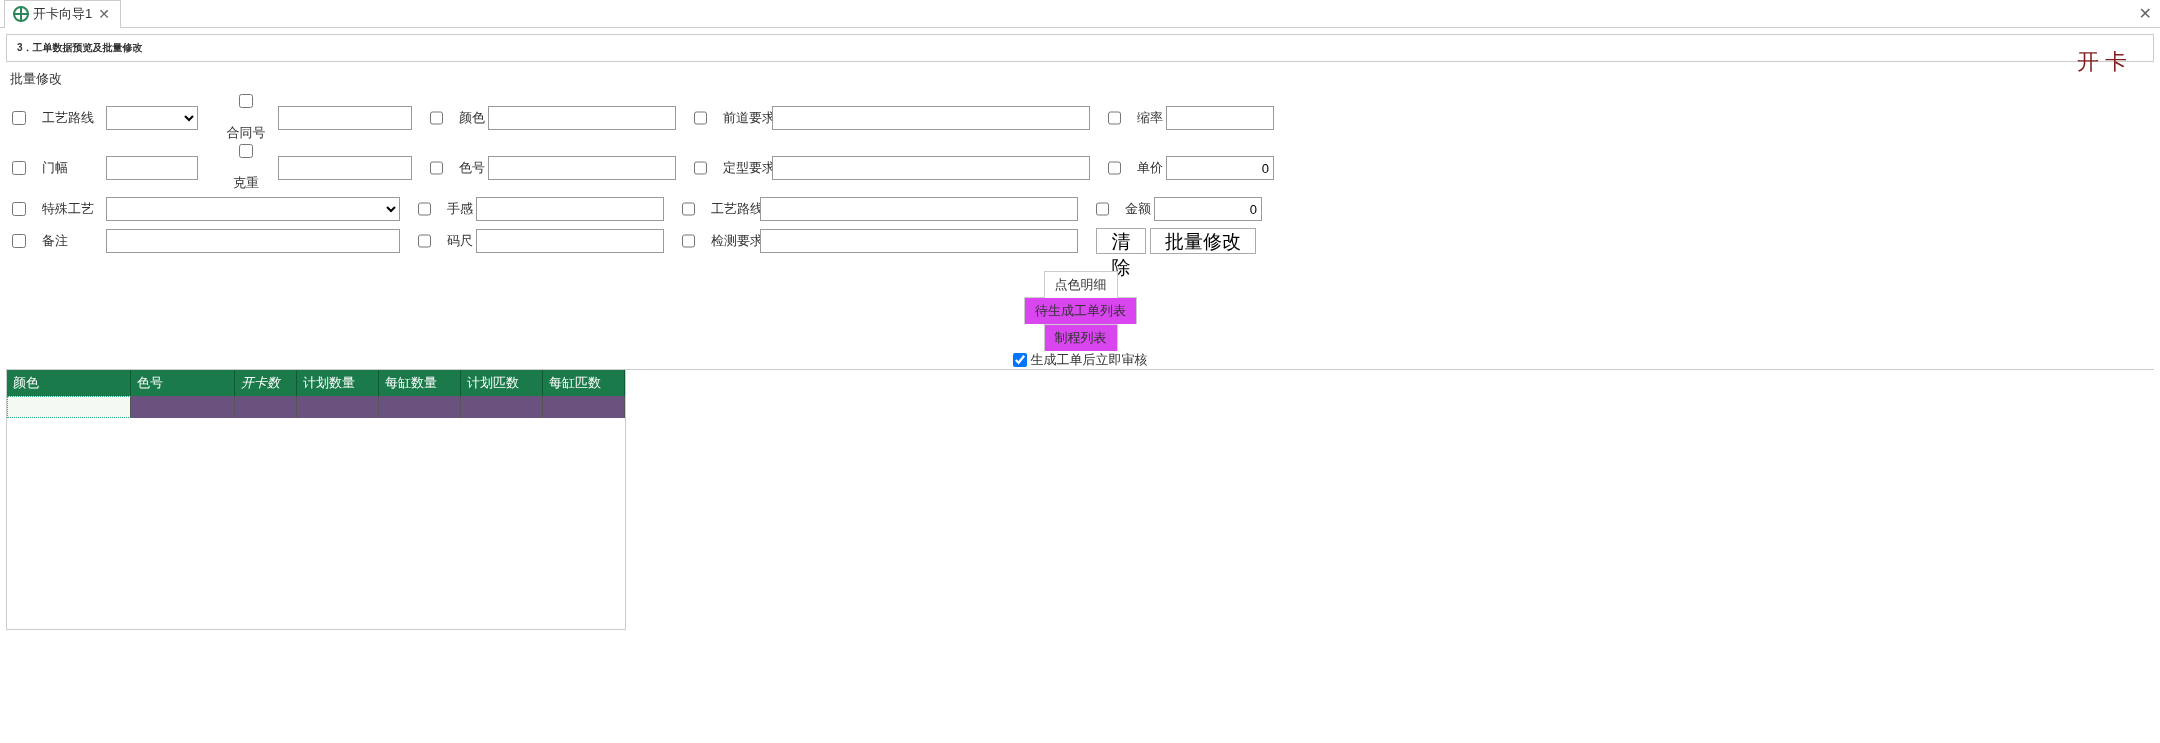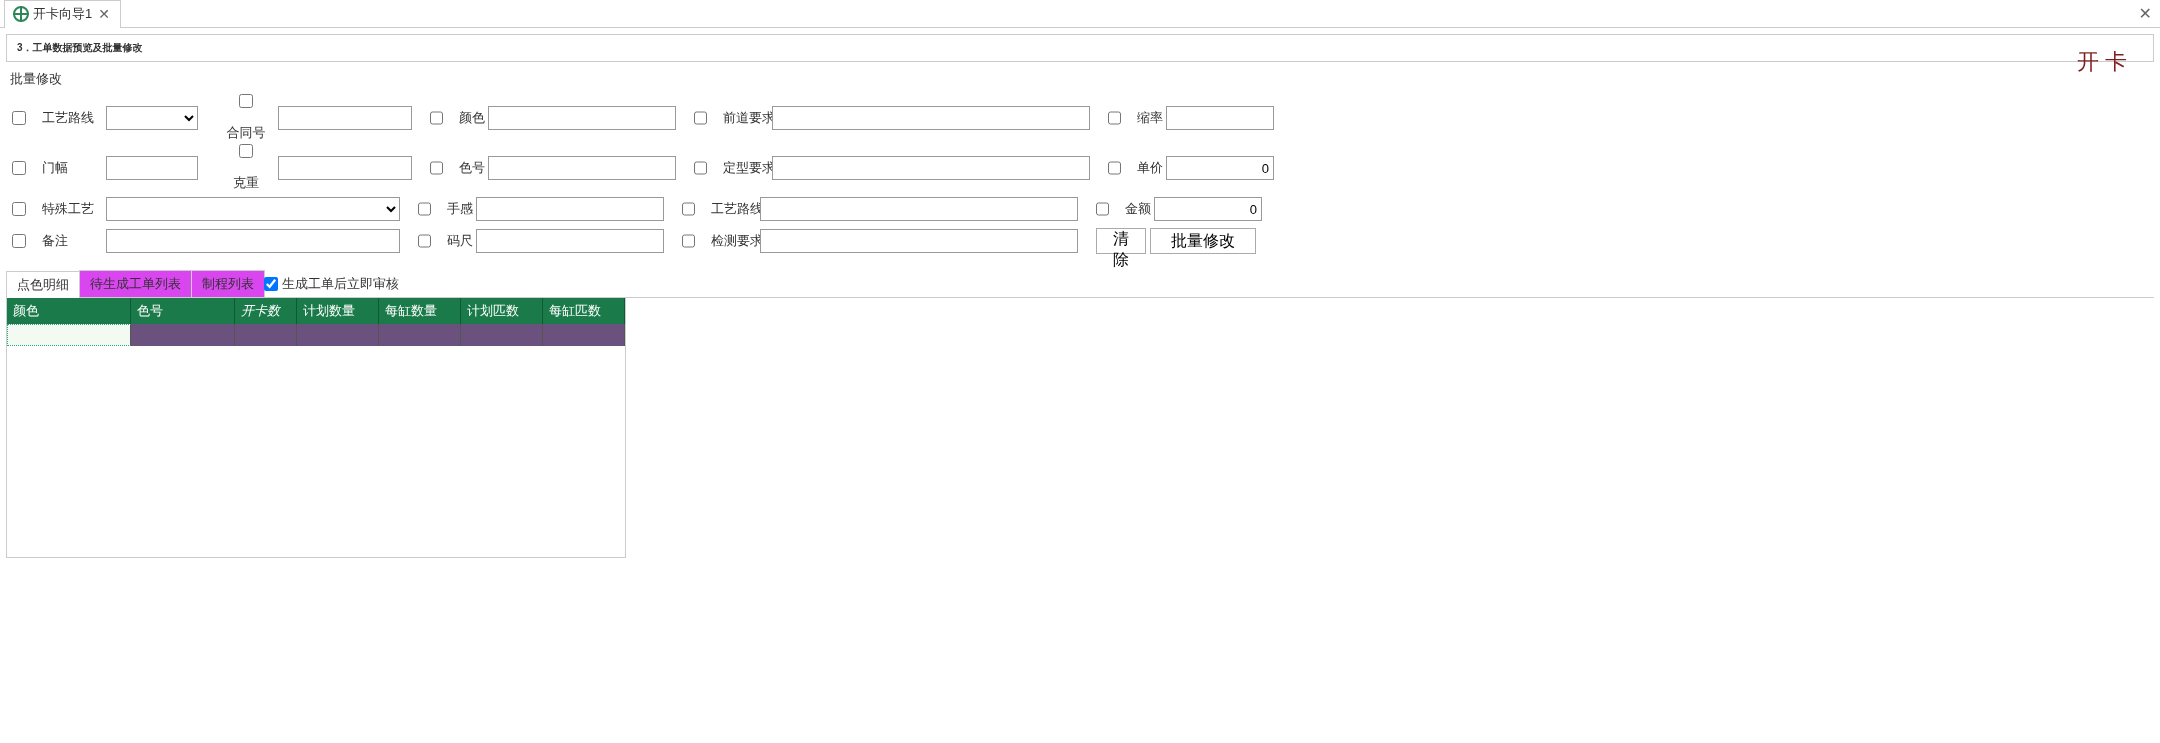--- a/index.html
+++ b/index.html
@@ -134,21 +134,21 @@
       text-align: right;
     }
     select.txt-input {
       padding: 0 2px;
     }
     .btn {
       border: 1px solid #aaa;
       background: #fff;
       height: 26px;
       padding: 0 10px;
-      font-size: 16px;
+      font-size: 19px;
       cursor: pointer;
     }
     .col-a { width: 90px; }
     .col-a-input { width: 92px; }
     .col-a-select { width: 294px; }
     .gap-a { width: 12px; }
     .col-b { width: 56px; flex-direction: column; }
     .col-b-input { width: 134px; }
     .gap-b { width: 10px; }
     .col-c { width: 54px; }
@@ -160,20 +160,21 @@
     .col-e { width: 54px; }
     .col-e-input { width: 108px; }
     .btn-clear { width: 50px; }
     .btn-batch { width: 106px; }
 
     .tabs-row {
       display: flex;
       align-items: center;
       margin: 10px 6px 0 6px;
       border-bottom: 1px solid #ccc;
+      flex-direction: column;
     }
     .data-tab {
       padding: 4px 10px;
       border: 1px solid #ccc;
       border-bottom: none;
       background: #d946ef;
       font-size: 13px;
       cursor: pointer;
       margin-right: -1px;
     }

